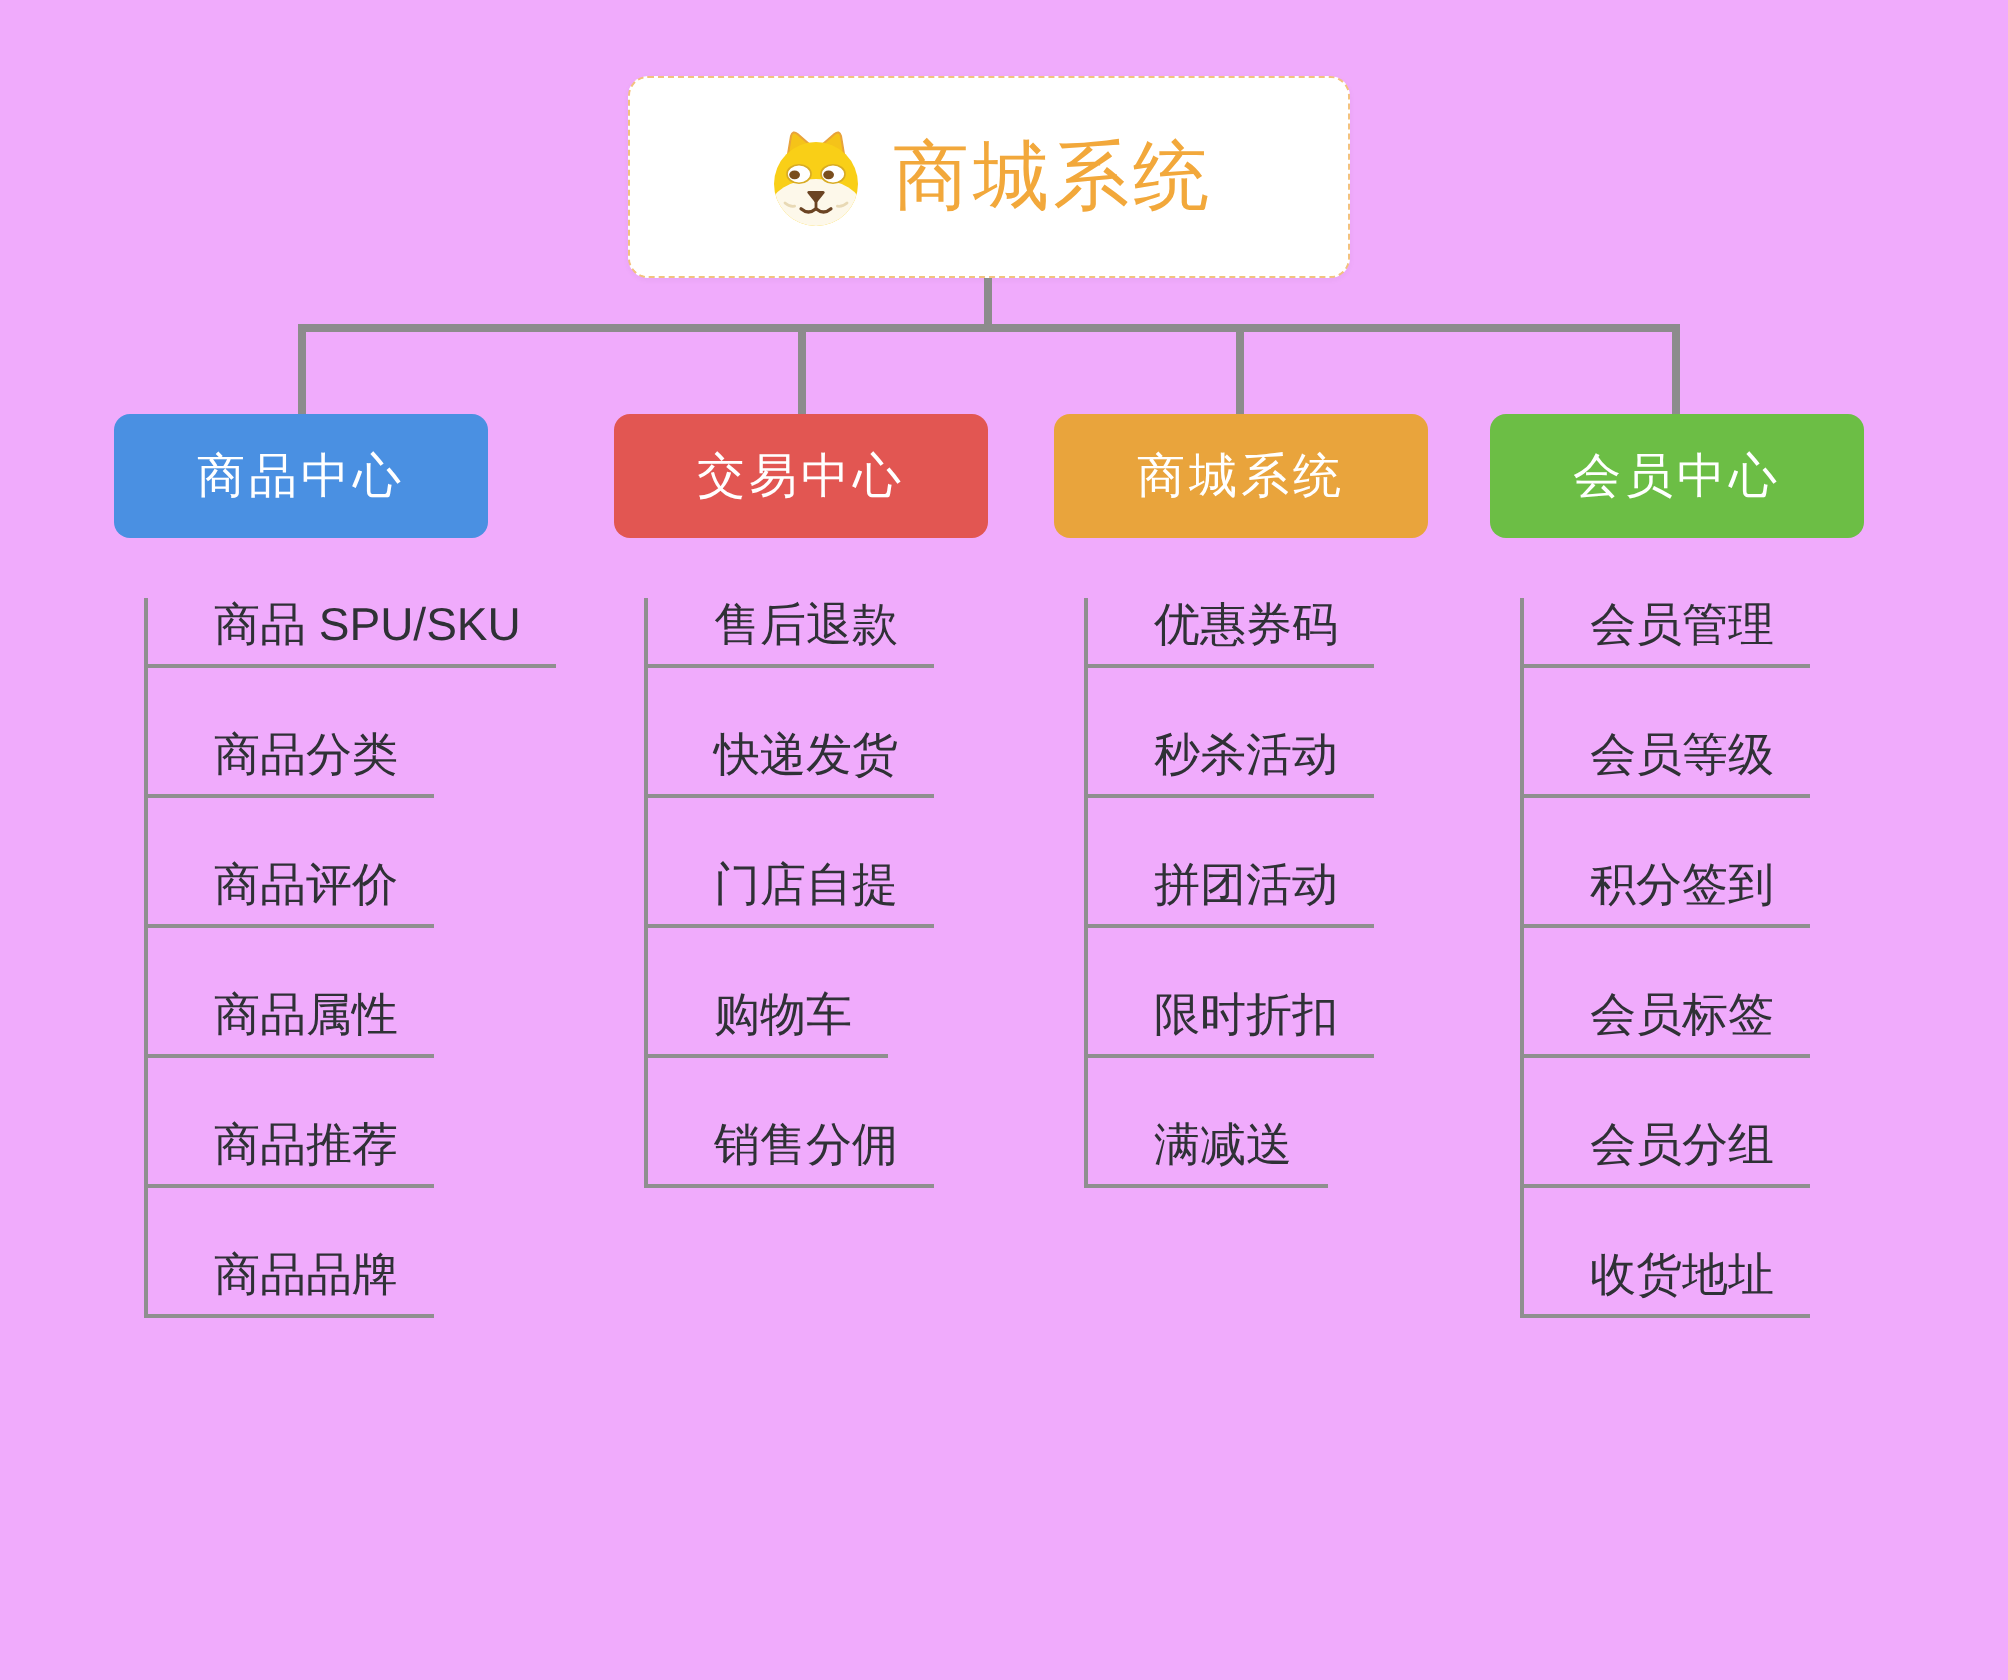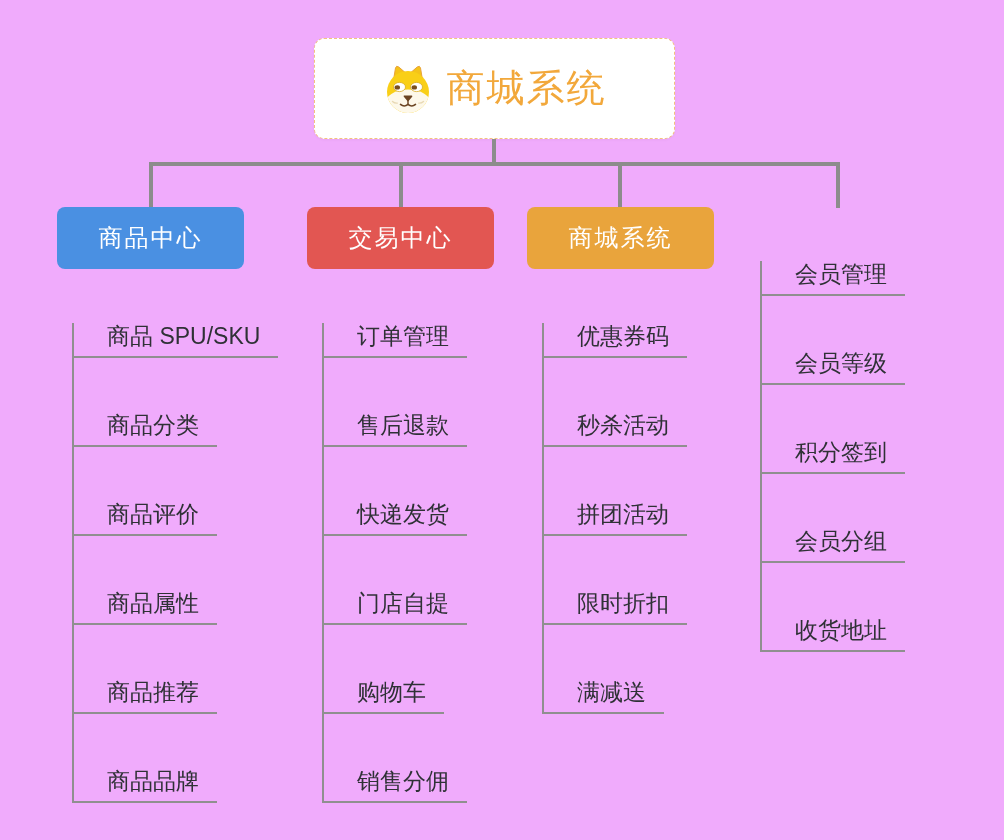--- a/index.html
+++ b/index.html
@@ -69,21 +69,21 @@
     box-sizing: border-box;
   }
 
   .children {
     margin-left: 15px;
     border-left: 2px solid #8f8f8f;
     width: max-content;
   }
   .child {
     width: max-content;
-    margin-top: 54px;
+    margin-top: 30px;
     padding: 0 18px 7px 33px;
     border-bottom: 2px solid #8f8f8f;
     font-size: 23px;
     line-height: 26px;
     color: #2f3136;
     white-space: nowrap;
   }
 </style>
 </head>
 <body>
@@ -127,43 +127,44 @@
       <div class="child">商品评价</div>
       <div class="child">商品属性</div>
       <div class="child">商品推荐</div>
       <div class="child">商品品牌</div>
     </div>
   </div>
 
   <div class="branch b2">
     <div class="branch-header" style="background: rgb(226, 86, 82);">交易中心</div>
     <div class="children">
-      <div class="child">订单管理</div>
       <div class="child">售后退款</div>
       <div class="child">快递发货</div>
       <div class="child">门店自提</div>
       <div class="child">购物车</div>
       <div class="child">销售分佣</div>
     </div>
   </div>
 
   <div class="branch b3">
     <div class="branch-header" style="background: rgb(233, 164, 60);">商城系统</div>
     <div class="children">
       <div class="child">优惠券码</div>
       <div class="child">秒杀活动</div>
       <div class="child">拼团活动</div>
       <div class="child">限时折扣</div>
       <div class="child">满减送</div>
     </div>
   </div>
 
   <div class="branch b4">
+    <div class="branch-header" style="background: rgb(108, 190, 69);">会员中心</div>
     <div class="children">
       <div class="child">会员管理</div>
       <div class="child">会员等级</div>
       <div class="child">积分签到</div>
+      <div class="child">会员标签</div>
       <div class="child">会员分组</div>
       <div class="child">收货地址</div>
     </div>
   </div>
 
 </div>
 
 </body></html>

